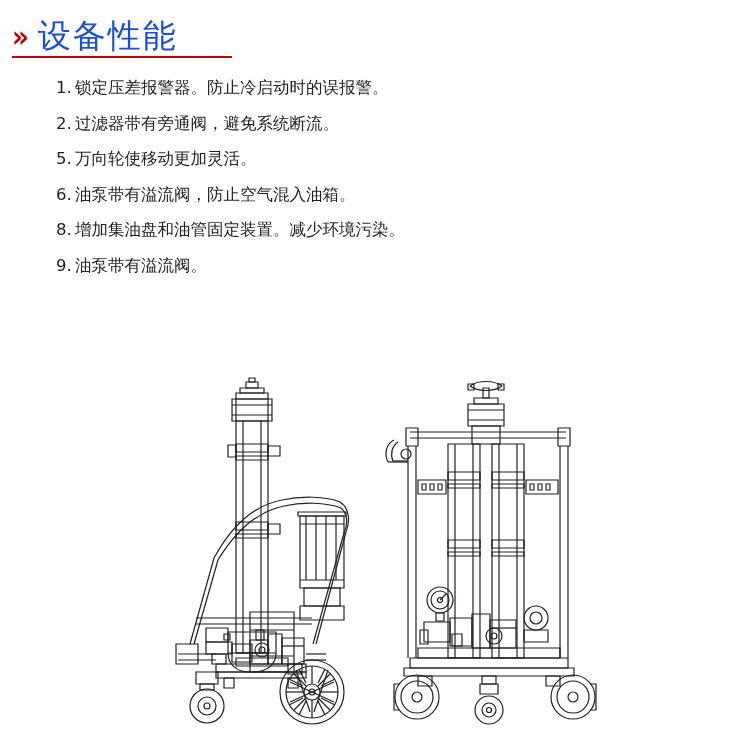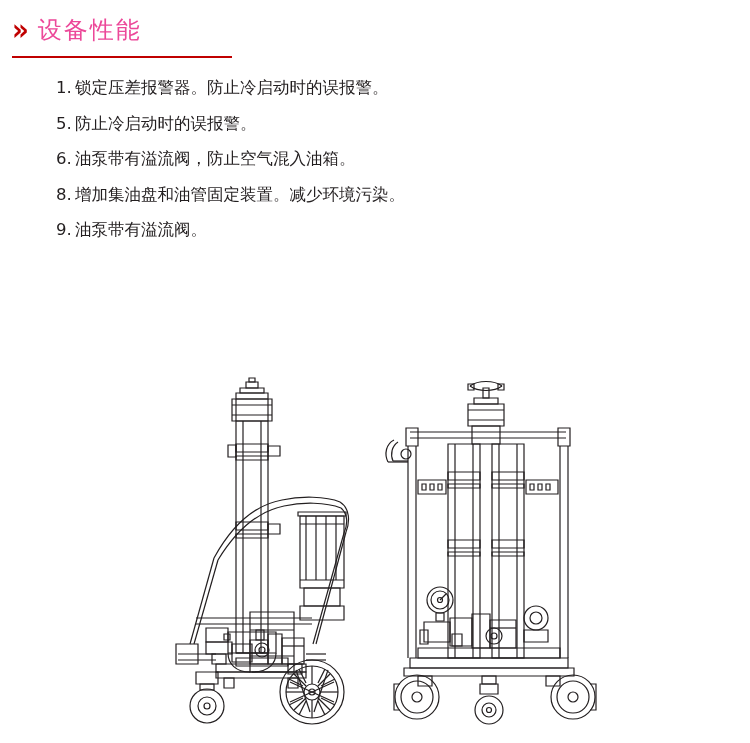--- a/index.html
+++ b/index.html
@@ -32,23 +32,23 @@
     display: inline-block;
     line-height: 1;
     color: #c00000;
     font-size: 26px;
     font-weight: bold;
     letter-spacing: -3px;
     transform: scaleY(1.15);
     font-family: "DejaVu Sans", sans-serif;
   }
   .header-title {
-    font-size: 24px;
+    font-size: 33px;
     font-weight: normal;
-    color: #ec4899;
+    color: #1d4ed8;
     letter-spacing: 2px;
     font-family: "DejaVu Sans", sans-serif;
   }
   .header-rule {
     position: absolute;
     left: 12px;
     top: 56px;
     width: 220px;
     height: 2px;
     background: #c00000;
@@ -95,21 +95,24 @@
     <span class="header-title">设备性能</span>
   </div>
   <div class="header-rule"></div>
 </div>
 
 <ul class="spec-list">
   <li class="spec-item">
     <span class="spec-num">1.</span><span>锁定压差报警器。防止冷启动时的误报警。</span>
   </li>
   <li class="spec-item">
-    <span class="spec-num">5.</span><span>防止冷启动时的误报警。</span>
+    <span class="spec-num">2.</span><span>过滤器带有旁通阀，避免系统断流。</span>
+  </li>
+  <li class="spec-item">
+    <span class="spec-num">5.</span><span>万向轮使移动更加灵活。</span>
   </li>
   <li class="spec-item">
     <span class="spec-num">6.</span><span>油泵带有溢流阀，防止空气混入油箱。</span>
   </li>
   <li class="spec-item">
     <span class="spec-num">8.</span><span>增加集油盘和油管固定装置。减少环境污染。</span>
   </li>
   <li class="spec-item">
     <span class="spec-num">9.</span><span>油泵带有溢流阀。</span>
   </li>

